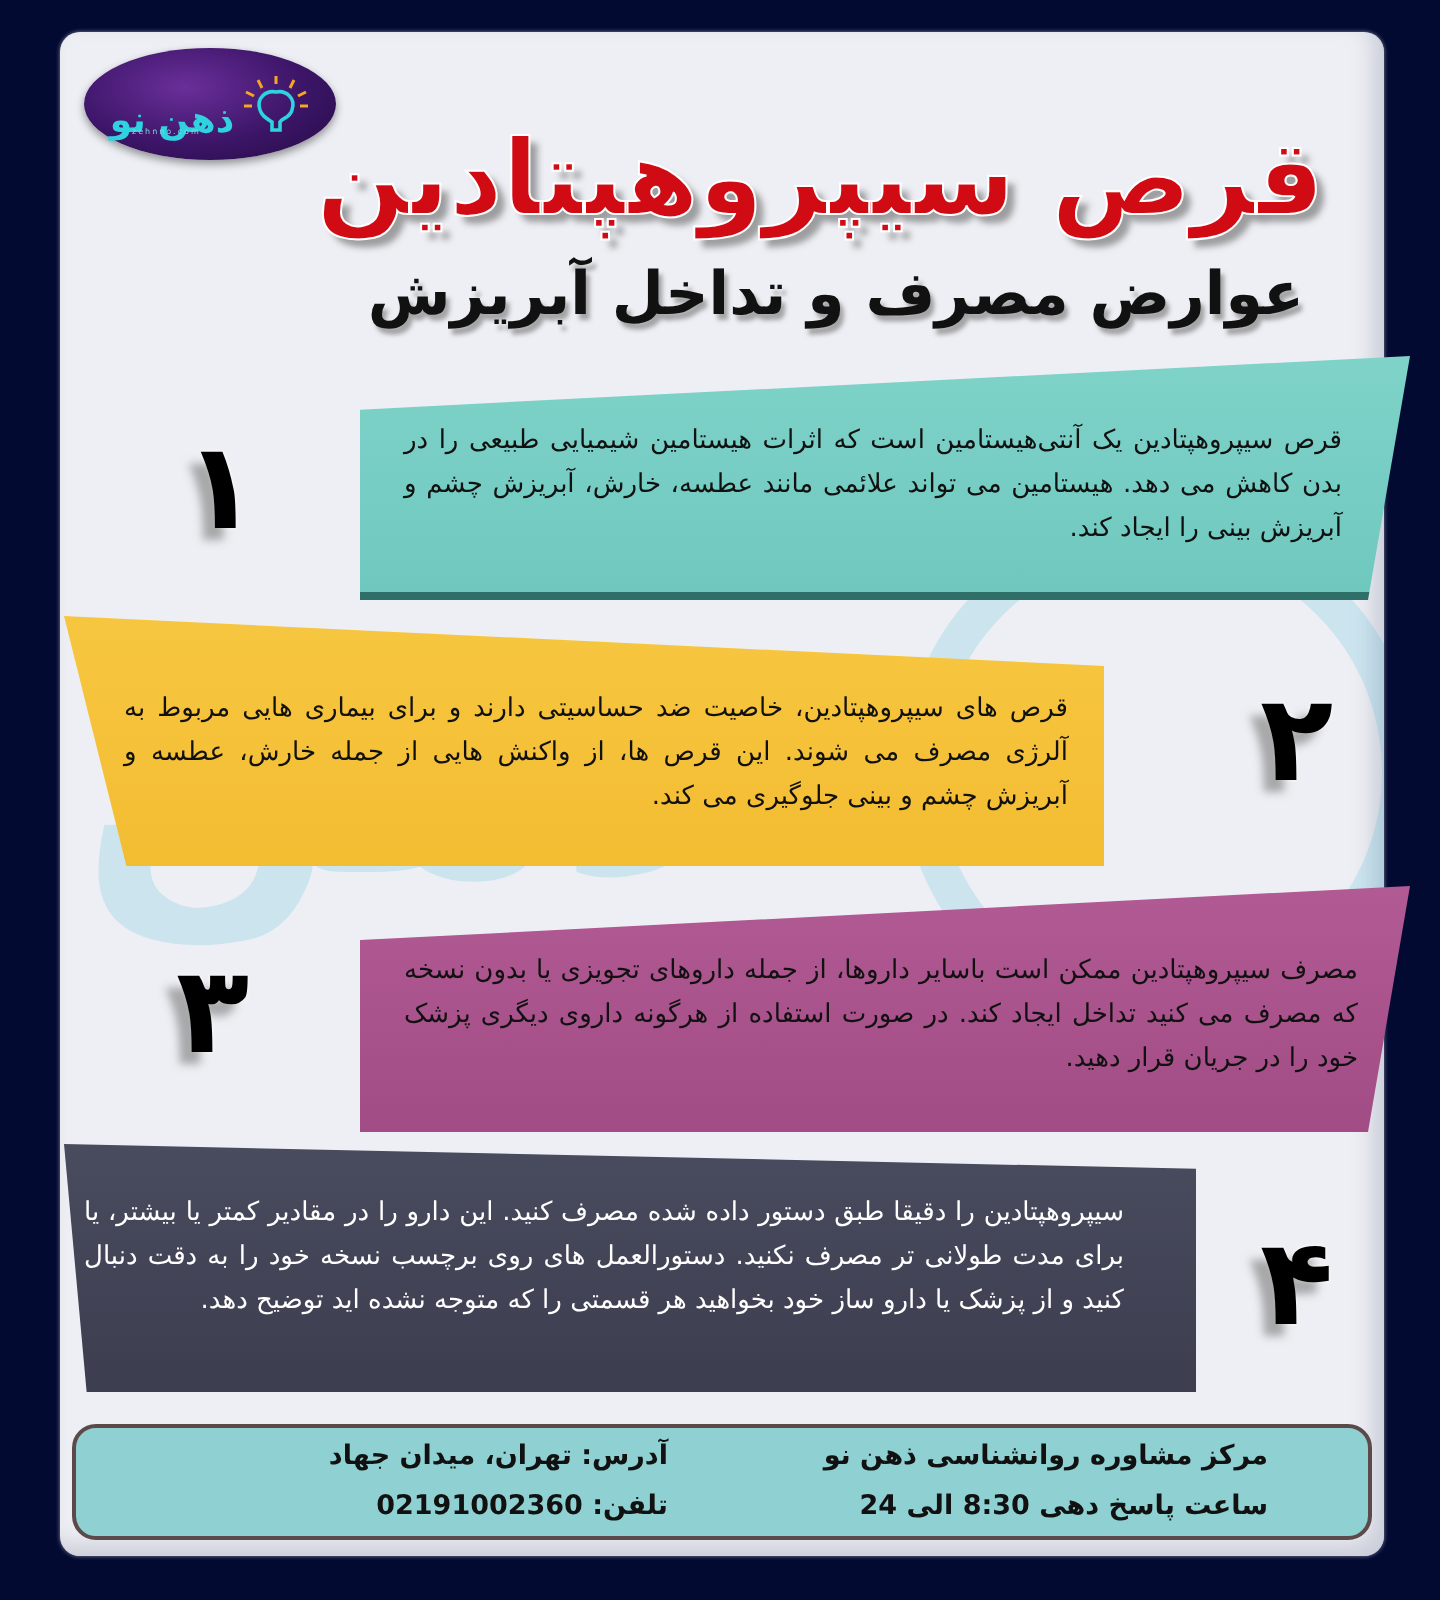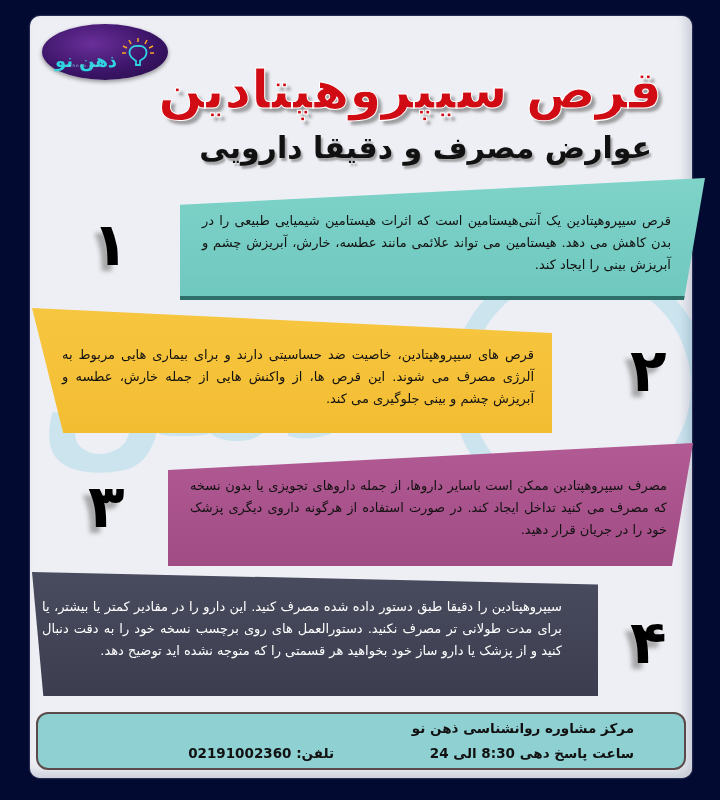--- a/index.html
+++ b/index.html
@@ -76,21 +76,21 @@
       padding: 32px 34px 10px 22px;
       border-bottom: 4px solid #2f6f6a;
     }
     .p2 {
       left: 32px; top: 308px; width: 520px; height: 125px;
       background: linear-gradient(180deg, #f7c640 0%, #f3bd32 100%);
       clip-path: polygon(0 0, 100% 20%, 100% 100%, 6% 100%);
       padding: 36px 18px 10px 30px;
     }
     .p3 {
-      left: 168px; top: 443px; width: 525px; height: 123px;
+      left: 180px; top: 443px; width: 525px; height: 123px;
       background: linear-gradient(180deg, #b15a93 0%, #a24c86 100%);
       clip-path: polygon(0 22%, 100% 0, 96% 100%, 0 100%);
       padding: 32px 26px 10px 22px;
       color: #111;
     }
     .p4 {
       left: 32px; top: 572px; width: 566px; height: 124px;
       background: linear-gradient(180deg, #494b5e 0%, #3c3e50 100%);
       clip-path: polygon(0 0, 100% 10%, 100% 100%, 2% 100%);
       padding: 24px 36px 6px 10px;
@@ -146,21 +146,21 @@
         <line x1="32" y1="9" x2="28" y2="11"></line>
         <line x1="1" y1="16" x2="5" y2="16"></line>
         <line x1="33" y1="16" x2="29" y2="16"></line>
       </g>
       <path d="M9 18 C7 12 12 8 17 9 C22 8 27 12 25 18 C24 22 20 22 19 24 L19 28 L15 28 L15 24 C12 22 10 21 9 18 Z" fill="none" stroke="#2fd3e0" stroke-width="1.8"></path>
     </svg>
     <span class="logo-sub">zehnno.com</span>
   </div>
 
   <h1 class="title" style="right:30px;top:44px;">قرص سیپروهپتادین</h1>
-  <h2 class="subtitle" style="right:40px;top:114px;">عوارض مصرف و دقیقا دارویی</h2>
+  <h2 class="subtitle" style="right:40px;top:114px;">عوارض مصرف و تداخل آبریزش</h2>
 </div>
 
 <div class="panel p1">
   <p>قرص سیپروهپتادین یک آنتی‌هیستامین است که اثرات هیستامین شیمیایی طبیعی را در بدن کاهش می دهد. هیستامین می تواند علائمی مانند عطسه، خارش، آبریزش چشم و آبریزش بینی را ایجاد کند.</p>
 </div>
 <div class="num n1">۱</div>
 
 <div class="panel p2">
   <p>قرص های سیپروهپتادین، خاصیت ضد حساسیتی دارند و برای بیماری هایی مربوط به آلرژی مصرف می شوند. این قرص ها، از واکنش هایی از جمله خارش، عطسه و آبریزش چشم و بینی جلوگیری می کند.</p>
 </div>
@@ -172,14 +172,15 @@
 <div class="num n3">۳</div>
 
 <div class="panel p4">
   <p>سیپروهپتادین را دقیقا طبق دستور داده شده مصرف کنید. این دارو را در مقادیر کمتر یا بیشتر، یا برای مدت طولانی تر مصرف نکنید. دستورالعمل های روی برچسب نسخه خود را به دقت دنبال کنید و از پزشک یا دارو ساز خود بخواهید هر قسمتی را که متوجه نشده اید توضیح دهد.</p>
 </div>
 <div class="num n4">۴</div>
 
 <div class="footer">
   <span class="f-item f-center">مرکز مشاوره روانشناسی ذهن نو</span>
   <span class="f-item f-hours">ساعت پاسخ دهی 8:30 الی 24</span>
+  <span class="f-item f-addr">آدرس: تهران، میدان جهاد</span>
   <span class="f-item f-phone">تلفن: 02191002360</span>
 </div>
 
 </body></html>

